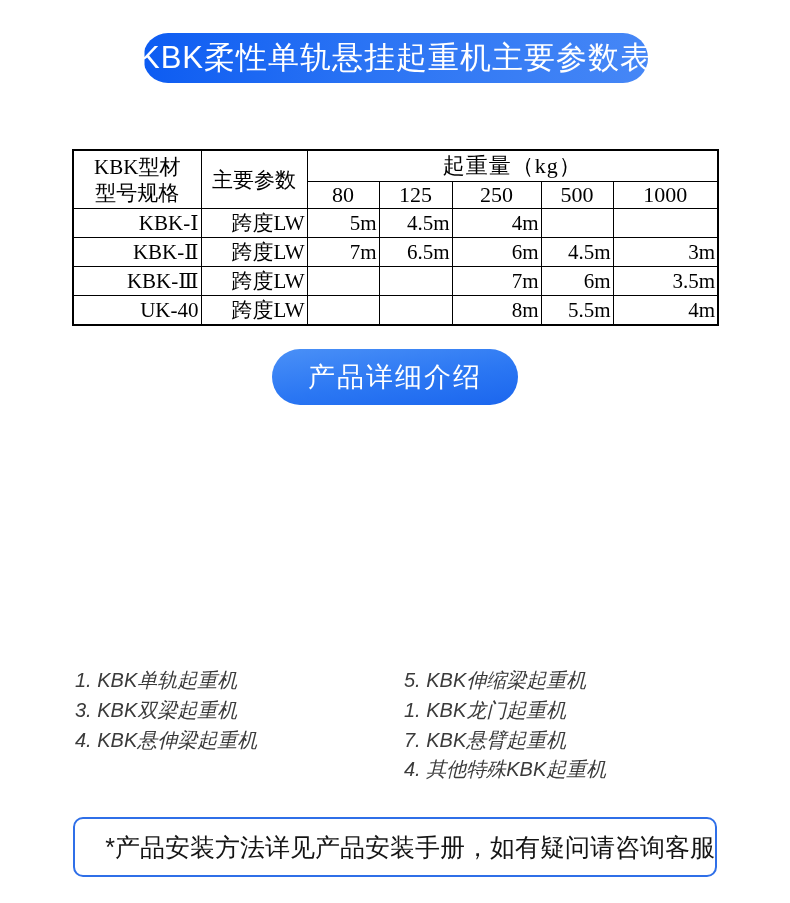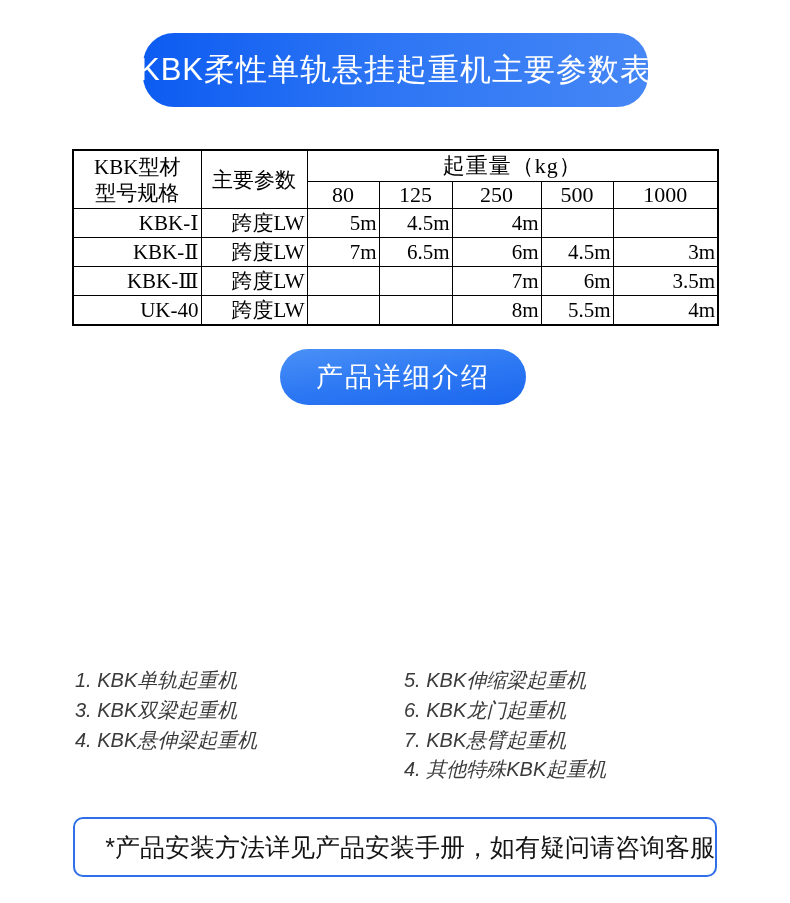--- a/index.html
+++ b/index.html
@@ -6,21 +6,21 @@
   html,body { background:#ffffff; }
   body {
     width:790px; height:903px;
     font-family:"Liberation Sans","DejaVu Sans",sans-serif;
     position:relative; overflow:hidden;
   }
   .page { position:relative; width:790px; height:903px; background:#fff; }
 
   
   .banner {
-    position:absolute; left:143px; top:33px; width:505px; height:74px;
+    position:absolute; left:143px; top:33px; width:505px; height:50px;
     border-radius:31px;
     background:linear-gradient(90deg,#0d5cf2 0%,#2b74f4 45%,#4687f6 100%);
     color:#ffffff; font-size:31px; font-weight:500; letter-spacing:1px;
     display:flex; align-items:center; justify-content:center; white-space:nowrap;
   }
 
   
   .spec-table {
     position:absolute; left:72px; top:149px; width:645px;
     border-collapse:collapse; table-layout:fixed;
@@ -34,21 +34,21 @@
   }
   .spec-table th.c-model { white-space:normal; line-height:26px; padding:0 10px; }
   .spec-table thead tr.h1 { height:28px; }
   .spec-table thead tr.h2 { height:23px; }
   .spec-table tbody tr { height:29px;text-align:right; }
   .spec-table .c-cap { font-size:22px; letter-spacing:1px; }
   .spec-table .cap-th { font-size:22px; }
 
   
   .detail-btn {
-    position:absolute; left:280px; top:349px; width:246px; height:56px;
+    position:absolute; left:272px; top:349px; width:246px; height:56px;
     border:none; border-radius:28px; cursor:pointer;
     background:linear-gradient(172deg,#4a90f7 0%,#2b77f3 55%,#1b66ee 100%);
     color:#ffffff; font-size:27px; letter-spacing:2px;
     font-family:"Liberation Sans","DejaVu Sans",sans-serif;
     display:flex; align-items:center; justify-content:center;
   }
 
   
   .intro {
     position:absolute; left:32px; top:447px; width:726px;
@@ -165,21 +165,21 @@
 
 
         <div class="crane-item">3. KBK双梁起重机</div>
 
         <div class="crane-item">4. KBK悬伸梁起重机</div>
       </div>
     <div class="crane-col">
 
         <div class="crane-item">5. KBK伸缩梁起重机</div>
 
-        <div class="crane-item">6. KBK龙门起重机</div>
+        <div class="crane-item">1. KBK龙门起重机</div>
 
         <div class="crane-item">7. KBK悬臂起重机</div>
 
         <div class="crane-item">4. 其他特殊KBK起重机</div>
       </div>
   </div>
 
   <div class="notice">
     <span>*产品安装方法详见产品安装手册，如有疑问请咨询客服</span>
   </div>

